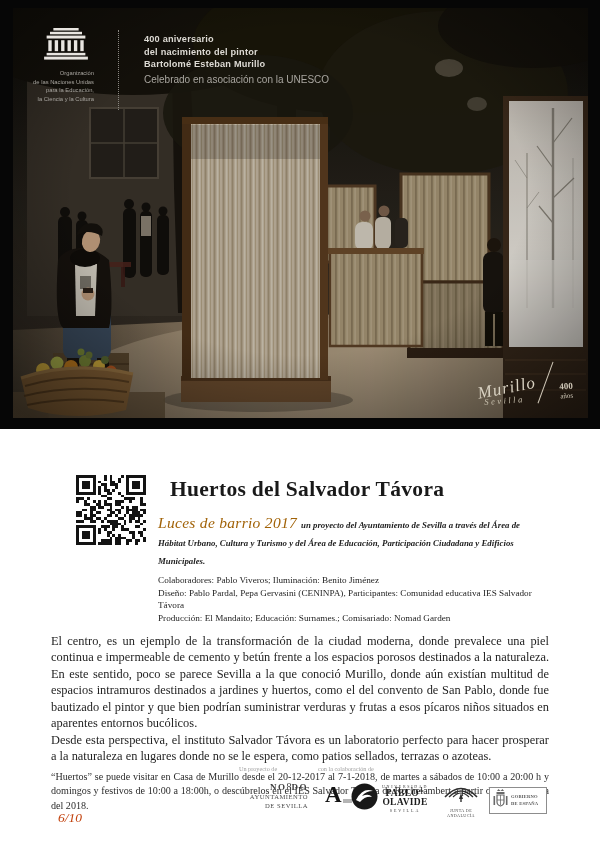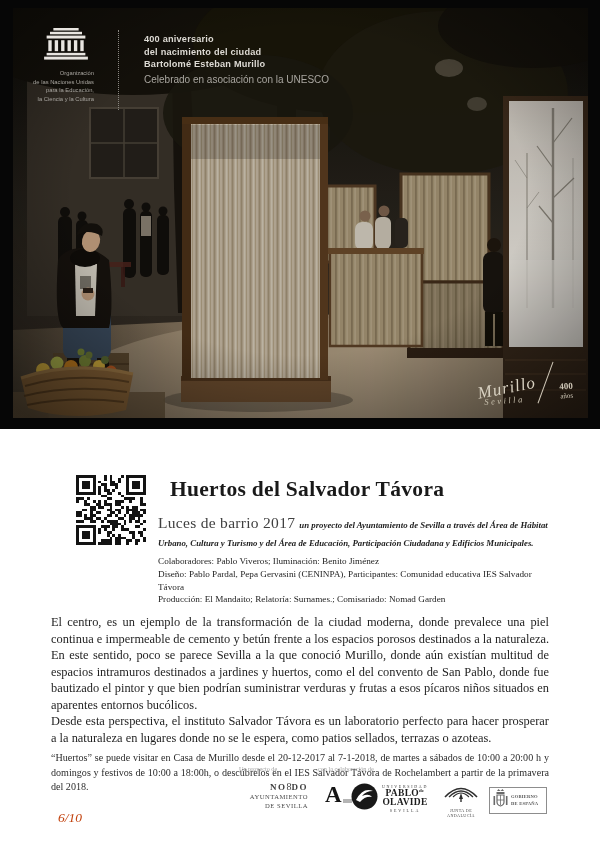--- a/index.html
+++ b/index.html
@@ -30,21 +30,21 @@
   .sig-year-num{font-weight:bold;font-size:9px;}
 
   
   .content{position:absolute;left:51px;top:466px;width:498px;color:#1f1f1f;}
   .title-block{display:flex;gap:12px;margin-left:25px;}
   .qr{width:70px;height:70px;margin-top:9px;flex:none;}
   .qr svg{display:block;background:#fff;}
   .title-col{flex:1;min-width:0;}
   .article-title{margin:12px;font-size:21.5px;font-weight:600;letter-spacing:.3px;color:#191919;line-height:1.1;}
   .subtitle{margin:3px 0 5px;line-height:1.15;}
-  .sub-lead{font-size:15.5px;letter-spacing:.3px;color:#404040;}
+  .sub-lead{font-style:italic;font-size:15.5px;letter-spacing:.3px;color:#a16207;}
   .sub-rest{font-style:italic;font-weight:bold;font-size:8.8px;color:#222;}
   .credits{font-size:9.2px;line-height:1.38;color:#242424;}
   .body-text{margin-top:8px;font-size:12.4px;line-height:16.5px;text-align:justify;color:#1e1e1e;}
   .body-text p{margin:0;}
   .footnote{margin-top:5px;font-size:10.1px;line-height:14.6px;text-align:justify;color:#2b2b2b;}
 
   
   .page-number{position:absolute;left:58px;top:786px;font-style:italic;font-size:13.5px;color:#c2410c;margin-top:24px;}
   .caption{position:absolute;top:765px;font-size:6.2px;color:#a0a0a0;font-family:"Liberation Serif",serif;}
   .cap-project{left:239px;}
@@ -297,21 +297,21 @@
         <div class="unesco-org">
           <div>Organización</div>
           <div>de las Naciones Unidas</div>
           <div>para la Educación,</div>
           <div>la Ciencia y la Cultura</div>
         </div>
       </div>
       <div class="dotted-sep"></div>
       <div class="anniv">
         <div class="anniv-line">400 aniversario</div>
-        <div class="anniv-line">del nacimiento del ciudad</div>
+        <div class="anniv-line">del nacimiento del pintor</div>
         <div class="anniv-line">Bartolomé Esteban Murillo</div>
         <div class="anniv-note">Celebrado en asociación con la UNESCO</div>
       </div>
     </div>
   </div>
 
   <div class="content">
     <div class="title-block">
       <span class="qr">
         <svg id="qr-svg" width="70" height="70" viewBox="0 0 25 25" shape-rendering="crispEdges">
@@ -531,21 +531,21 @@
       </span>
       <div class="title-col">
         <h1 class="article-title">Huertos del Salvador Távora</h1>
         <p class="subtitle">
           <span class="sub-lead">Luces de barrio 2017</span>
           <span class="sub-rest">un proyecto del Ayuntamiento de Sevilla a través del Área de Hábitat Urbano, Cultura y Turismo y del Área de Educación, Participación Ciudadana y Edificios Municipales.</span>
         </p>
         <div class="credits">
           <div>Colaboradores: Pablo Viveros; Iluminación: Benito Jiménez</div>
           <div>Diseño: Pablo Pardal, Pepa Gervasini (CENINPA), Participantes: Comunidad educativa IES Salvador Távora</div>
-          <div>Producción: El Mandaito;  Relatoría: Surnames.; Comisariado: Nomad Garden</div>
+          <div>Producción: El Mandaito;  Educación: Surnames.; Comisariado: Nomad Garden</div>
         </div>
       </div>
     </div>
 
     <div class="body-text">
       <p>El centro, es un ejemplo de la transformación de la ciudad moderna, donde prevalece una piel continua e impermeable de cemento y betún frente a los espacios porosos destinados a la naturaleza.  En este sentido, poco se parece Sevilla a la que conoció Murillo, donde aún existían multitud de espacios intramuros destinados a jardines y huertos, como el del convento de San Pablo, donde fue bautizado el pintor y que bien podrían suministrar verduras y frutas a esos pícaros niños situados en aparentes entornos bucólicos.</p>
       <p>Desde esta perspectiva, el instituto Salvador Távora es un laboratorio perfecto para hacer prosperar a la naturaleza en lugares donde no se le espera, como patios sellados, terrazas o azoteas.</p>
     </div>
 
     <p class="footnote">“Huertos” se puede visitar en Casa de Murillo desde el 20-12-2017 al 7-1-2018, de martes a sábados de 10:00 a 20:00 h y domingos y festivos de 10:00 a 18:00h, o descúbrelos en el IES Salvador Távora de Rochelambert a partir de la primavera del 2018.</p>

